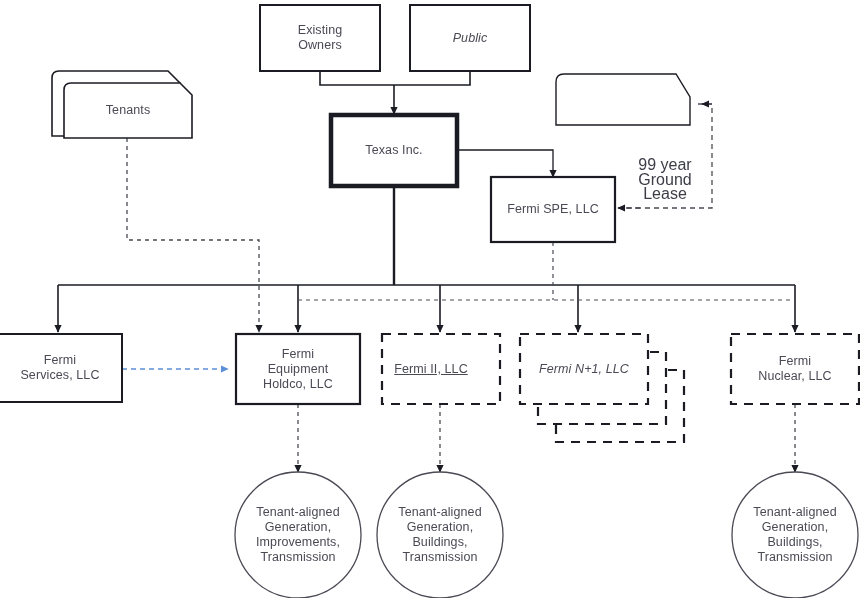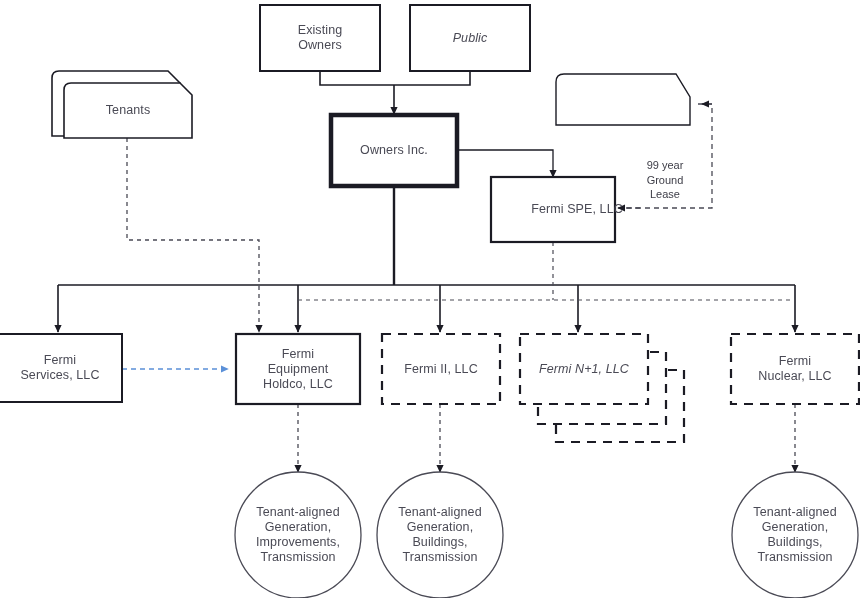--- a/index.html
+++ b/index.html
@@ -35,21 +35,21 @@
     font-size: 12.5px;
     line-height: 15px;
     letter-spacing: 0.1px;
     pointer-events: none;
     white-space: pre-line;
   }
   .edge-label {
     position: absolute;
     text-align: center;
     color: #3d3d47;
-    font-size: 11px;
+    font-size: 16px;
     line-height: 14.5px;
     white-space: pre-line;
   }
 </style>
 </head>
 <body>
 
 <div id="canvas">
 
   <svg class="layer" viewBox="0 0 860 598">
@@ -134,36 +134,36 @@
   </svg>
 
   <div class="node-label" style="left:260px; top:5px; width:120px; height:66px;border-radius:26px;">Existing
 Owners</div>
 
   <div class="node-label" style="left:410px; top:5px; width:120px; height:66px;font-style:italic;">Public</div>
 
   <div class="node-label" style="left:64px; top:83px; width:128px; height:55px;">Tenants</div>
 
 
-  <div class="node-label" style="left:331px; top:115px; width:126px; height:71px;">Owners Inc.</div>
+  <div class="node-label" style="left:331px; top:115px; width:126px; height:71px;">Texas Inc.</div>
 
-  <div class="node-label" style="left:491px; top:177px; width:124px; height:65px;padding-left:24px;">Fermi SPE, LLC</div>
+  <div class="node-label" style="left:491px; top:177px; width:124px; height:65px;">Fermi SPE, LLC</div>
 
   <div class="edge-label" style="left:634px; top:158px; width:62px;">99 year
 Ground
 Lease</div>
 
   <div class="node-label" style="left:-2px; top:334px; width:124px; height:68px;">Fermi
 Services, LLC</div>
 
   <div class="node-label" style="left:236px; top:334px; width:124px; height:70px;">Fermi
 Equipment
 Holdco, LLC</div>
 
-  <div class="node-label" style="left:382px; top:334px; width:118px; height:70px;">Fermi II, LLC</div>
+  <div class="node-label" style="left:372px; top:334px; width:118px; height:70px;text-decoration:underline;">Fermi II, LLC</div>
 
   <div class="node-label" style="left:520px; top:334px; width:128px; height:70px;font-style:italic;">Fermi N+1, LLC</div>
 
   <div class="node-label" style="left:731px; top:334px; width:128px; height:70px;">Fermi
 Nuclear, LLC</div>
 
   <div class="node-label" style="left:235px; top:472px; width:126px; height:126px;">Tenant-aligned
 Generation,
 Improvements,
 Transmission</div>

